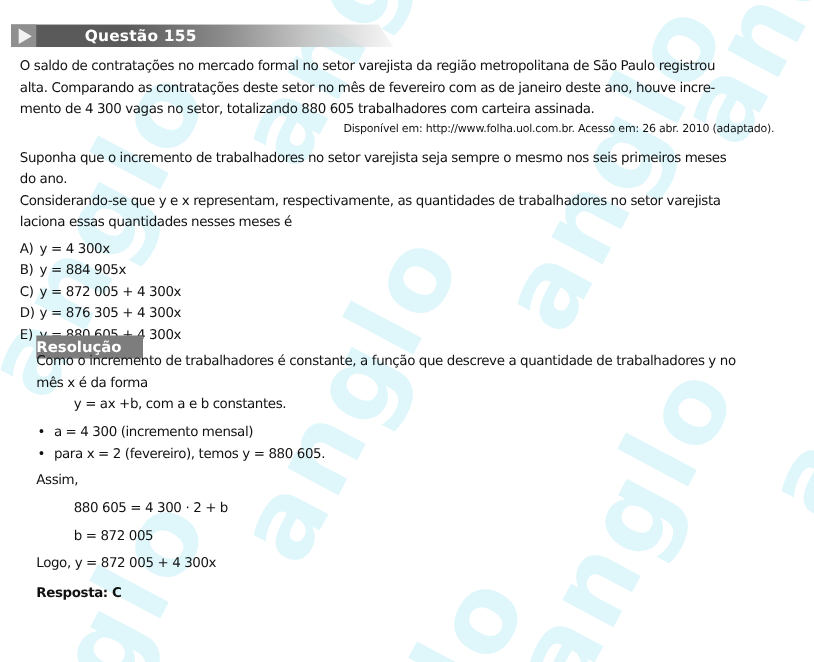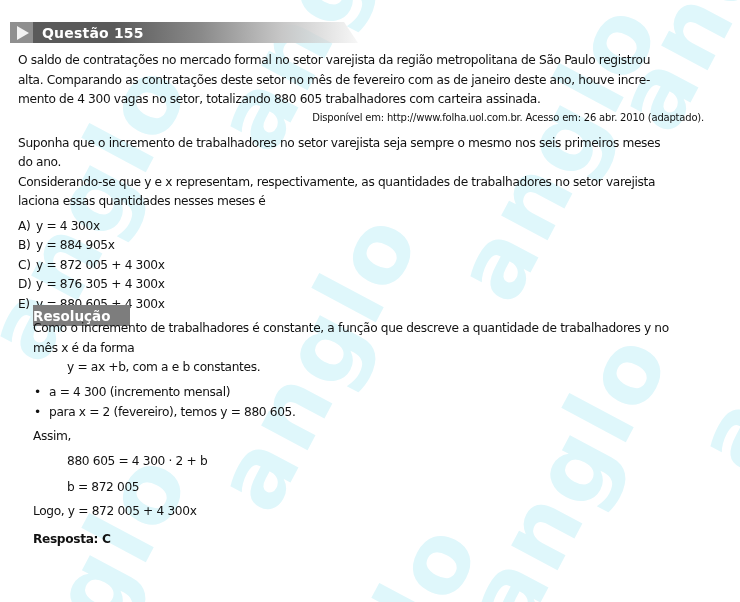--- a/index.html
+++ b/index.html
@@ -42,20 +42,21 @@
   .q-header {
     position: absolute;
     left: 10px;
     top: 22px;
     width: 348px;
     height: 21px;
     display: flex;
     align-items: center;
     background: linear-gradient(90deg, #5a5a5a 0%, #5a5a5a 30%, #8a8a8a 55%, #c7c7c7 78%, rgba(235,235,235,0.4) 100%);
     clip-path: polygon(0 0, 96% 0, 100% 100%, 0 100%);
+    gap: 35px;
   }
   .q-header .tri-box {
     width: 23px;
     height: 21px;
     background: #8f8f8f;
     display: flex;
     align-items: center;
     justify-content: center;
   }
   .q-header .tri {

